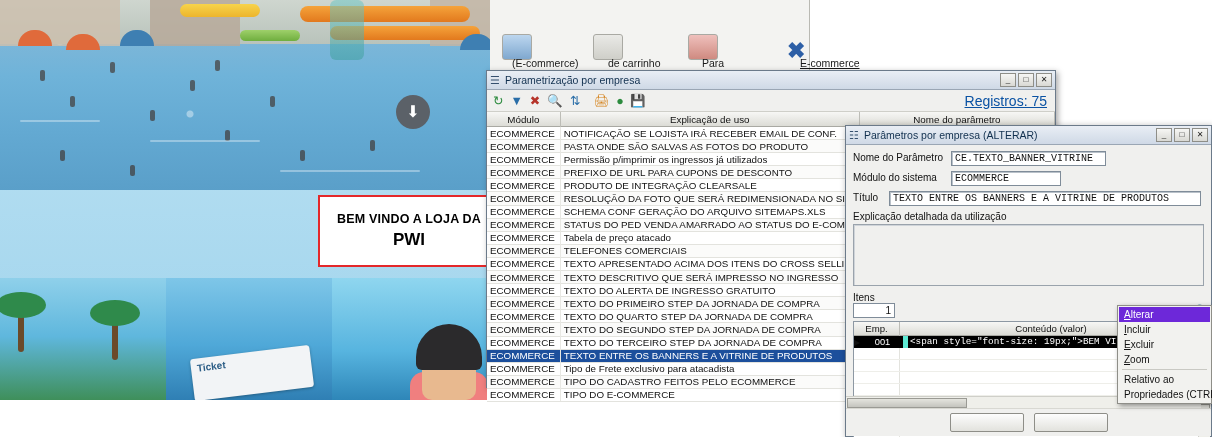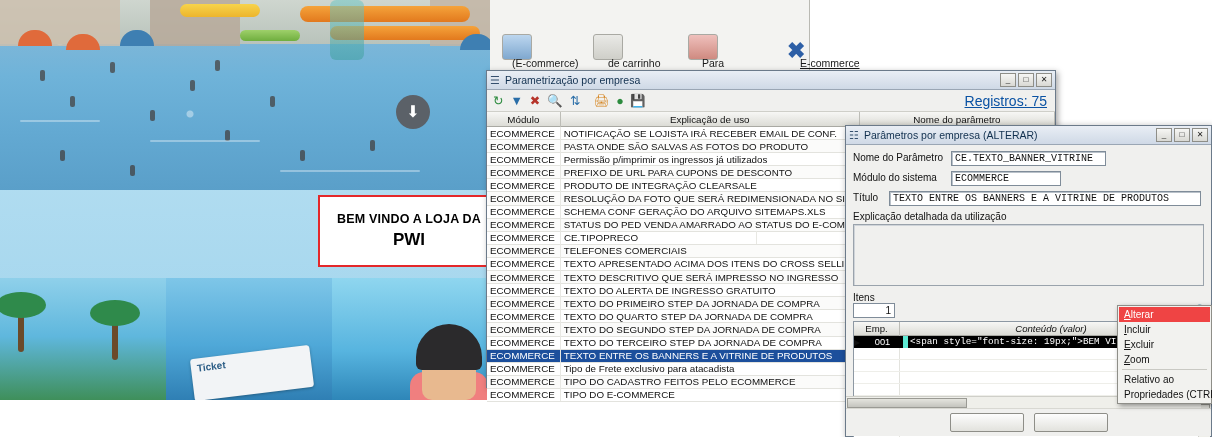--- a/index.html
+++ b/index.html
@@ -188,21 +188,21 @@
     font-size:10px; text-align:right; padding-right:3px; line-height:13px;
   }
   .items-tools { margin-left:auto; font-size:11px; color:#2c8b3e; }
   .sub-grid { margin-top:3px; border:1px solid #8d98a3; background:#fff; height:122px; overflow:hidden; }
   .sub-hrow {
     display:flex; height:14px; background:linear-gradient(180deg,#f7f7f5,#dcdcd6);
     border-bottom:1px solid #a9a9a3; font-size:9.6px; align-items:center;
   }
   .sub-h { border-right:1px solid #bdbdb7; height:14px; line-height:14px; text-align:center; }
   .sub-h.emp { width:46px; }
-  .sub-h.val { flex:1;font-style:italic; }
+  .sub-h.val { flex:1; }
   .sub-row { display:flex; height:12px; font-size:9.3px; align-items:center; }
   .sub-row.sel { background:#000; color:#fff; }
   .sub-c { height:12px; line-height:12px; padding:0 2px; overflow:hidden; white-space:nowrap; }
   .sub-c.emp { width:46px; border-right:5px solid #5eead4;text-align:center; }
   .sub-c.val { flex:1; font-family:"Liberation Mono", monospace; }
   .sub-arrow { width:8px; font-size:8px; color:#111; }
   .empty-row { height:12px; border-bottom:1px solid #eeeee9; display:flex; }
   .empty-row .e1 { width:46px; border-right:1px solid #e3e3de; }
 
   .w2-footer {
@@ -215,21 +215,21 @@
     border:1px solid #8e8e88; border-radius:2px; color:#111;
   }
 
   
   .ctxmenu {
     position:absolute; left:1117px; top:305px; width:95px; background:#f2f2ef;
     border:1px solid #8e8e88; box-shadow:2px 2px 5px rgba(0,0,0,.4);
     font-size:10px; color:#111; padding:1px; z-index: 50;
   }
   .ctxmenu .mi { height:15px; line-height:15px; padding:0 5px; white-space:nowrap; }
-  .ctxmenu .mi.hl { background:#ef4444; color:#fff; }
+  .ctxmenu .mi.hl { background:#6d28d9; color:#fff; }
   .ctxmenu .mi u { text-decoration: underline; }
   .ctx-sep { height:1px; background:#c9c9c3; margin:2px 3px; }
 
   
   .vscroll {
     position:absolute; right:1px; width:12px; background:#efefea; border-left:1px solid #cfcfc9;
   }
   .vthumb { position:absolute; left:1px; width:10px; background:linear-gradient(180deg,#e4e4de,#c4c4be); border:1px solid #9a9a94; }
   .hscroll {
     position:absolute; left:0; bottom:0; height:12px; background:#efefea; border-top:1px solid #cfcfc9;
@@ -380,20 +380,21 @@
             <div class="c col-exp">SCHEMA CONF GERAÇÃO DO ARQUIVO SITEMAPS.XLS</div>
             <div class="c col-par">CE.DS_SCHEMA</div>
           </div>
           <div class="row">
             <div class="c col-mod">ECOMMERCE</div>
             <div class="c col-exp">STATUS DO PED VENDA AMARRADO AO STATUS DO E-COMMERCE</div>
             <div class="c col-par">ECOMMERCE.STATUS</div>
           </div>
           <div class="row">
             <div class="c col-mod">ECOMMERCE</div>
+            <div class="c col-exp">Tabela de preço atacado</div>
             <div class="c col-par">CE.TIPOPRECO</div>
           </div>
           <div class="row">
             <div class="c col-mod">ECOMMERCE</div>
             <div class="c col-exp">TELEFONES COMERCIAIS</div>
             <div class="c col-par">CE.TELEFONES</div>
           </div>
           <div class="row">
             <div class="c col-mod">ECOMMERCE</div>
             <div class="c col-exp">TEXTO APRESENTADO ACIMA DOS ITENS DO CROSS SELLING</div>

